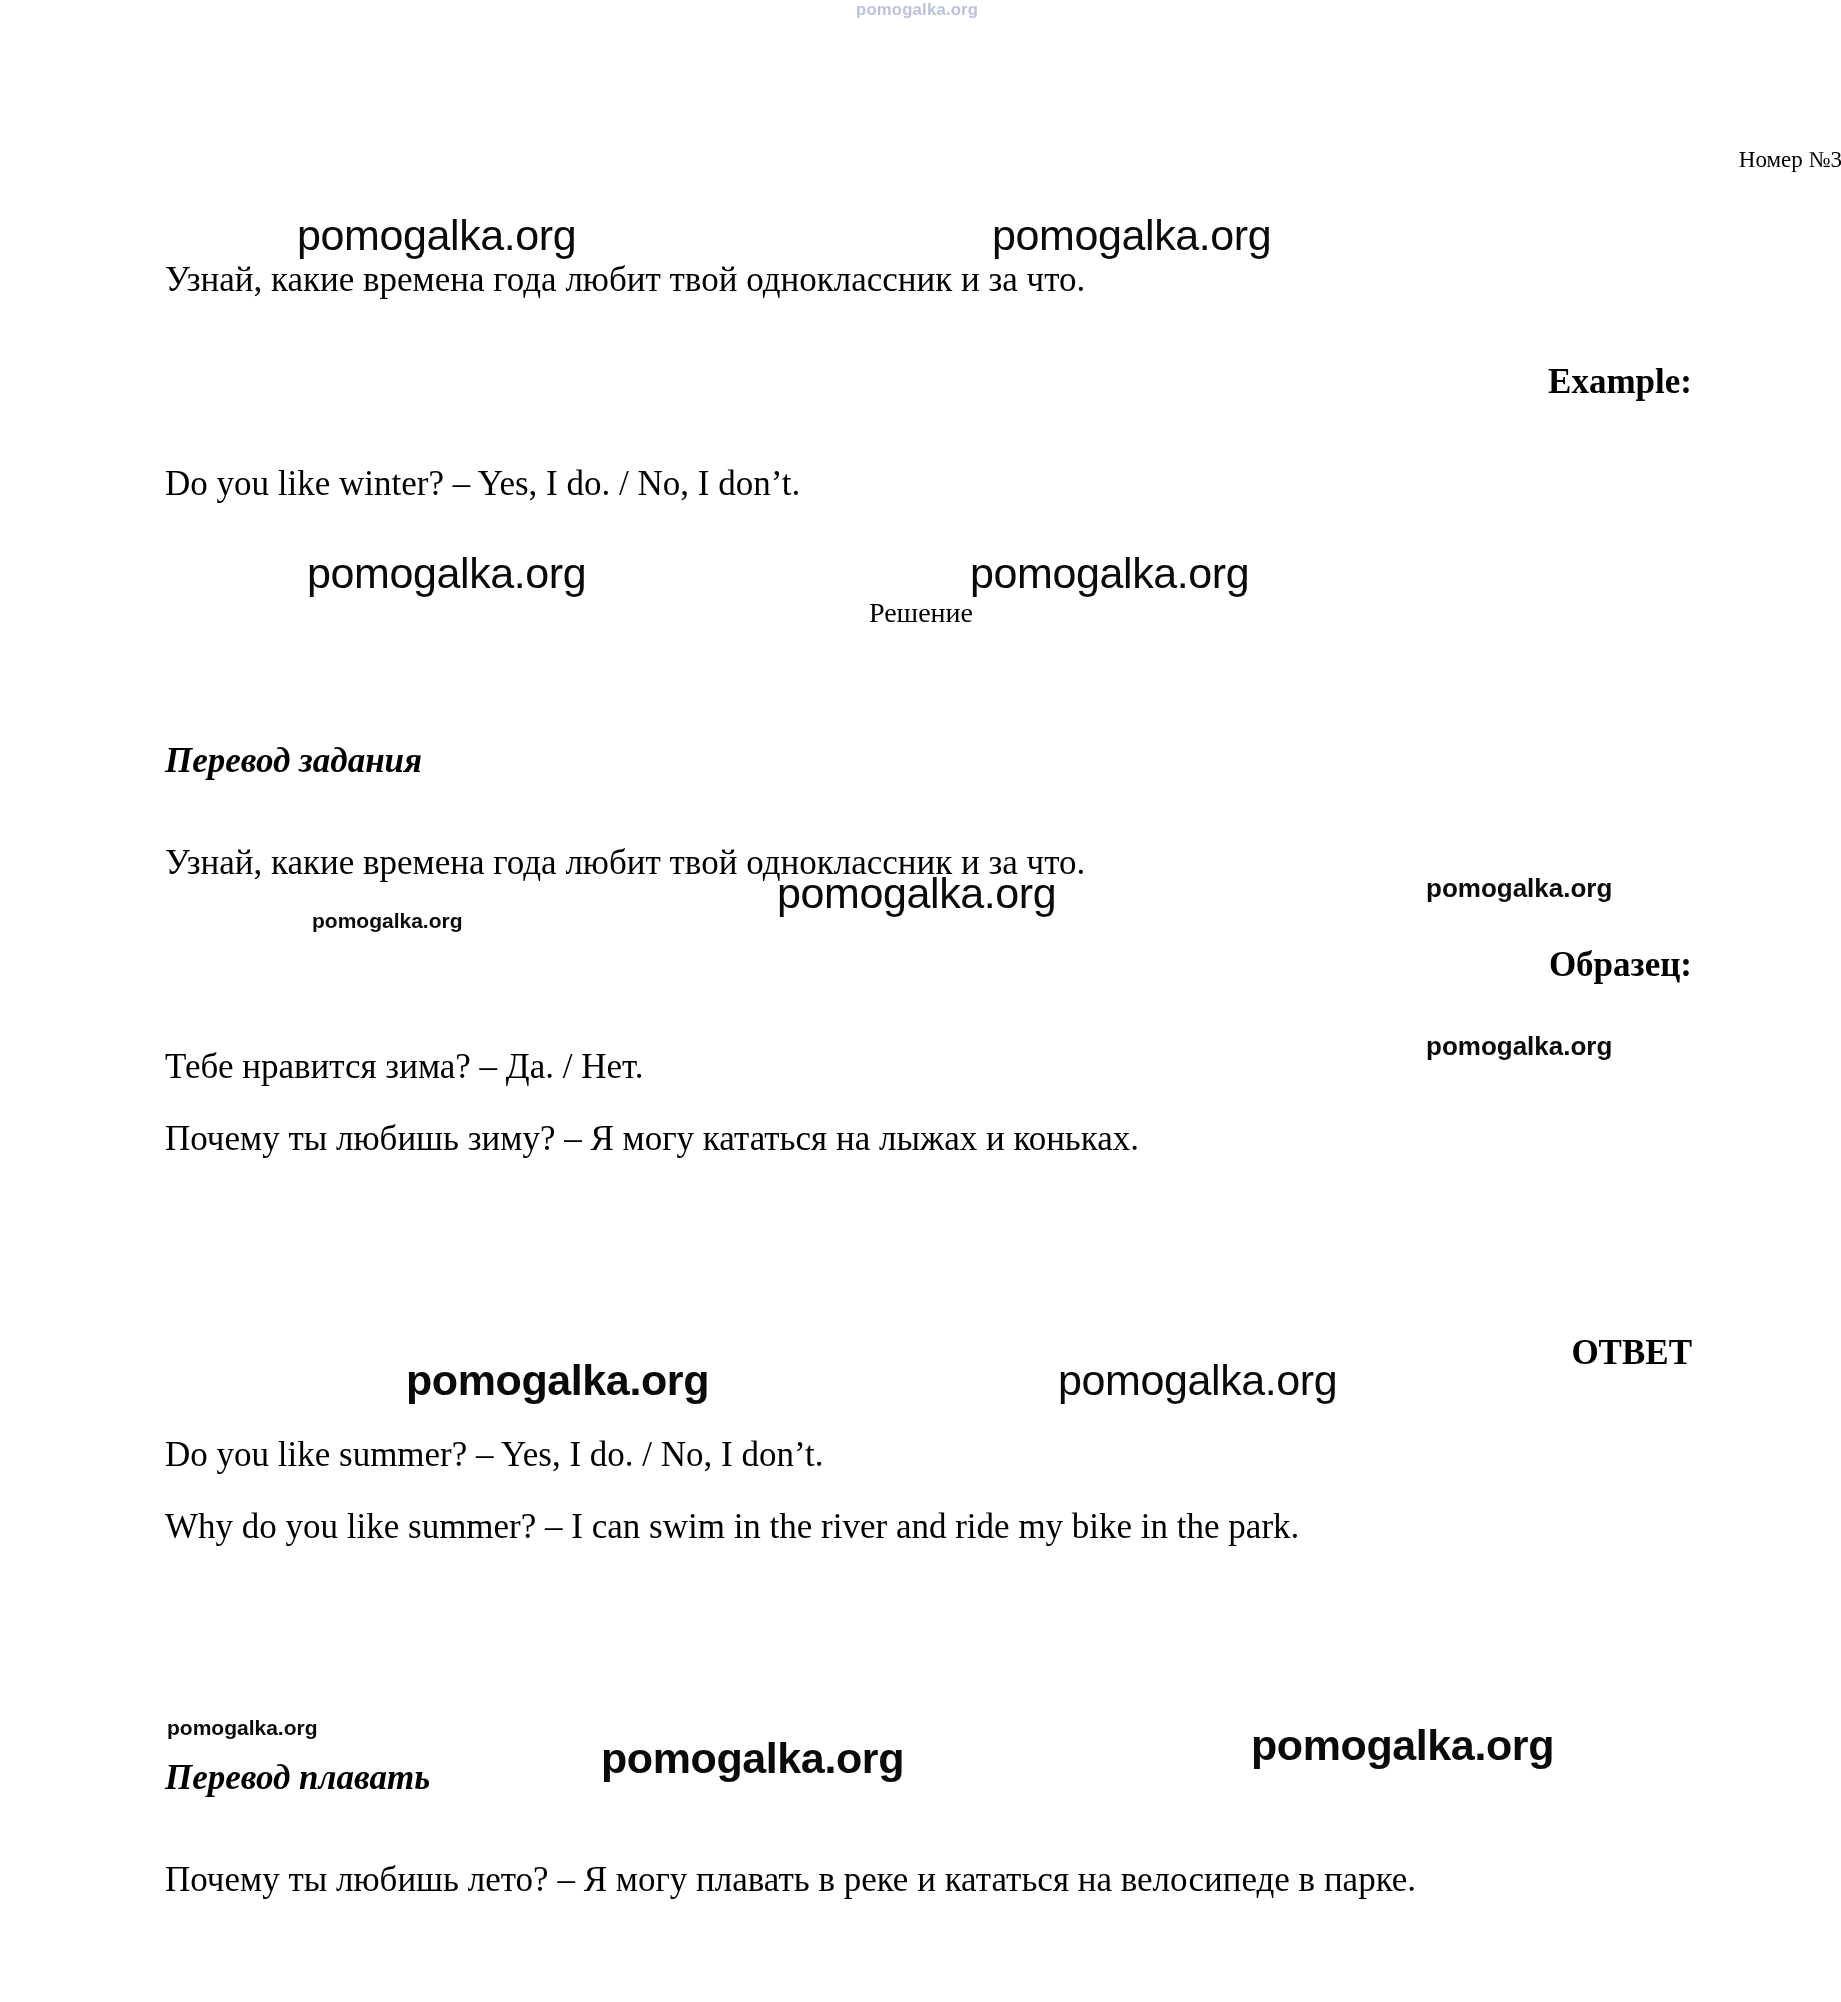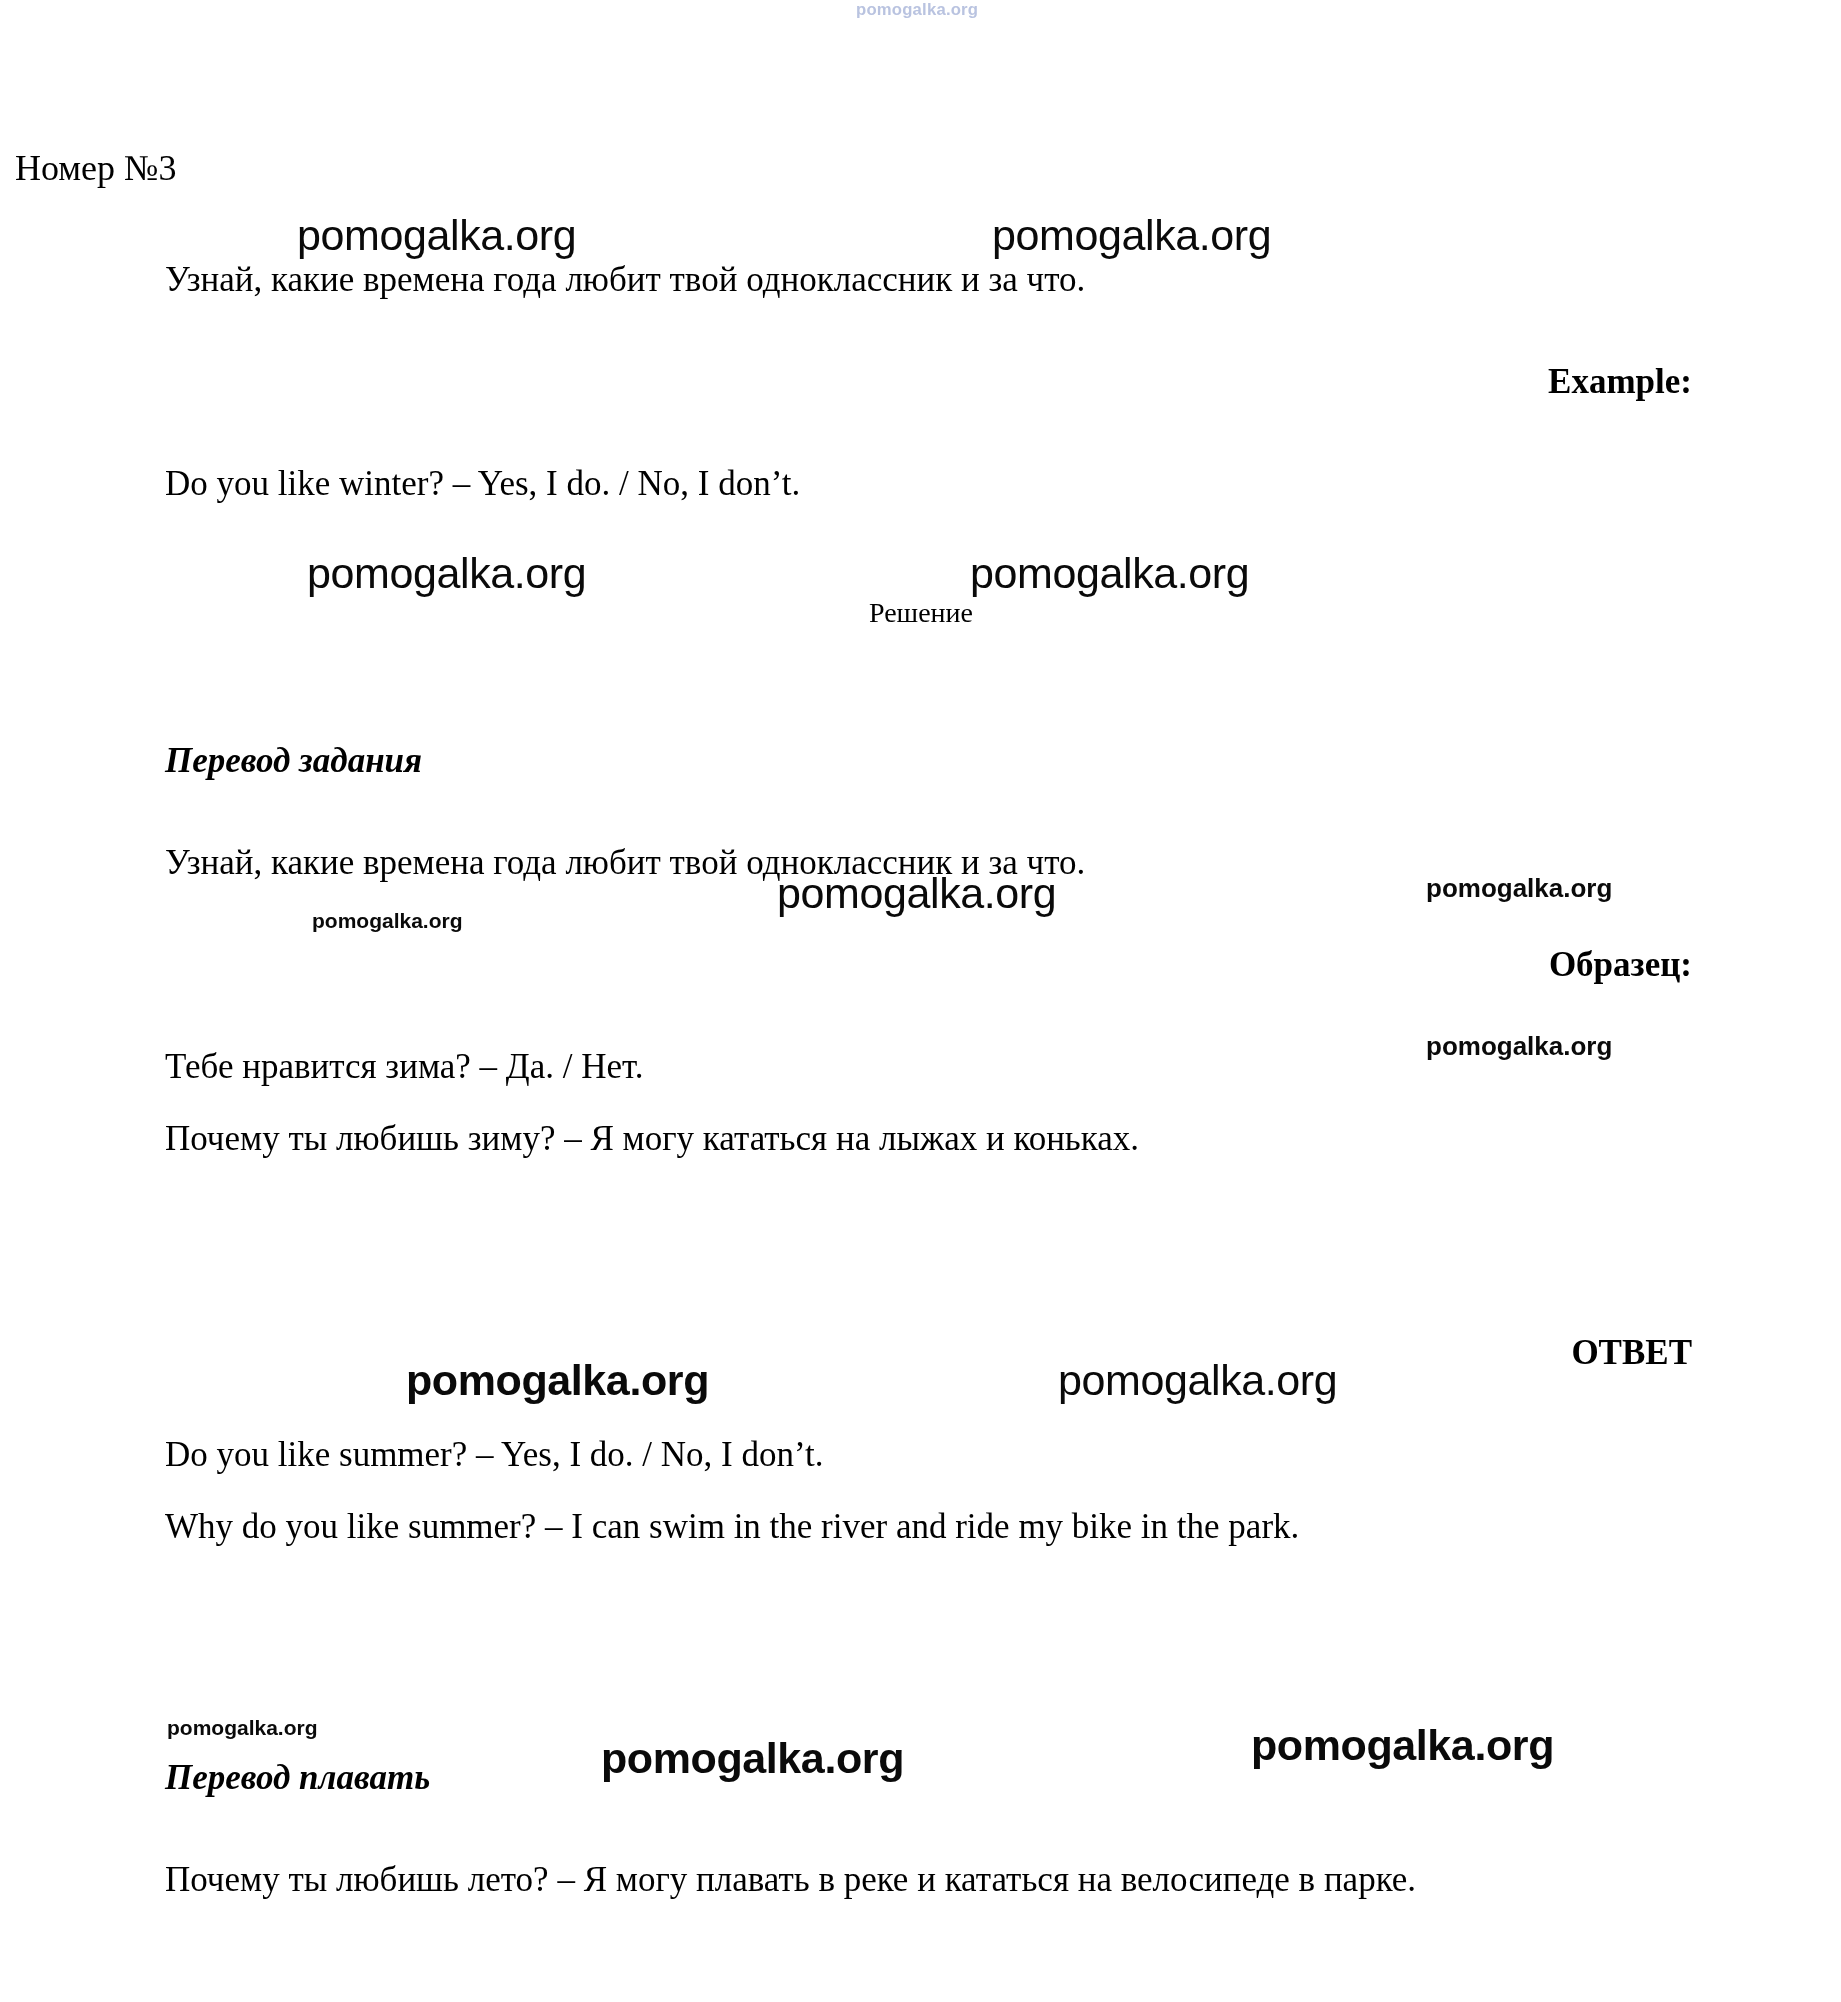--- a/index.html
+++ b/index.html
@@ -33,23 +33,22 @@
     color: #b9c3e0;
     letter-spacing: 0.2px;
   }
 
   
   .title {
     position: absolute;
     left: 0;
     right: 0;
     top: 147px;
-    text-align: left;
-    font-size: 36px;
-    margin-left: 15px;
+    text-align: right;
+    font-size: 23px;
   }
 
   .content {
     position: absolute;
     left: 165px;
     top: 255px;
     width: 1527px;
   }
 
   .line {

